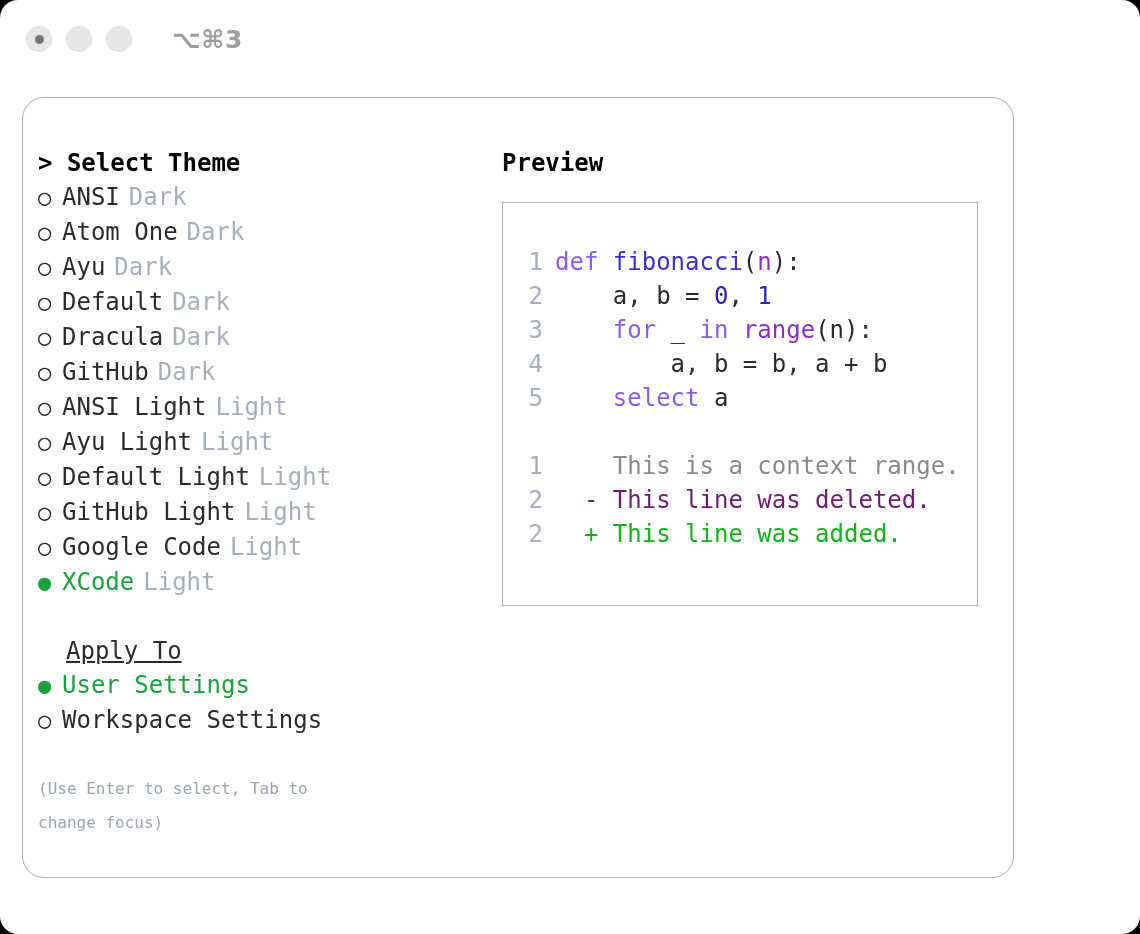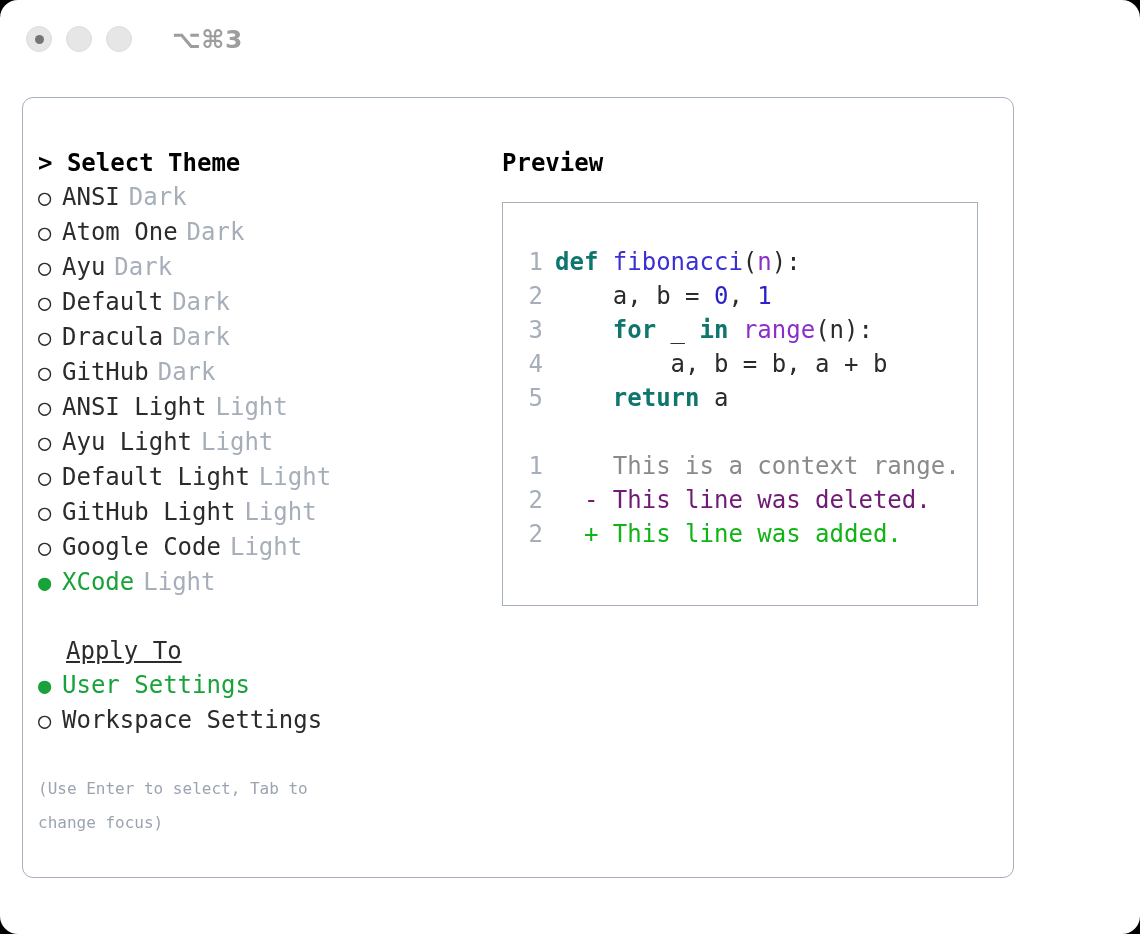--- a/index.html
+++ b/index.html
@@ -66,21 +66,21 @@
   }
 
   
   .card {
     position: absolute;
     left: 22px;
     top: 97px;
     width: 992px;
     height: 781px;
     border: 1px solid #a7b0bd;
-    border-radius: 11px;
+    border-radius: 22px;
     box-sizing: border-box;
     background: #ffffff;
   }
 
   .columns {
     position: absolute;
     left: 0;
     top: 0;
     width: 100%;
     height: 100%;
@@ -165,21 +165,21 @@
     line-height: 34px;
     white-space: pre;
   }
   .lineno {
     flex: 0 0 40px;
     text-align: right;
     color: #a6aeba;
     padding-right: 12px;
   }
   .code-text { color: #2b2b2b; }
-  .kw   { color: #0f766e; font-weight: bold; }
+  .kw   { color: #8b5cf6; }
   .fn   { color: #3b2fd4; }
   .num  { color: #2a21c7; }
   .var  { color: #8b2fc9; }
   .builtin { color: #8b2fc9; }
   .punct { color: #2b2b2b; }
   .blank-line { height: 34px; }
   .diff-ctx { color: #8a8a8a; }
   .diff-del { color: #701a75; }
   .diff-add { color: #11b317; }
 </style>
@@ -233,21 +233,21 @@
       </div>
 
       <div class="right-col">
         <div class="section-head">Preview</div>
         <div class="preview-box">
           <div id="code-block">
               <div class="code-line"><span class="lineno">1</span><span><span class="kw">def </span><span class="fn">fibonacci</span><span class="punct">(</span><span class="var">n</span><span class="punct">):</span></span></div>
               <div class="code-line"><span class="lineno">2</span><span><span class="code-text">    a, b = </span><span class="num">0</span><span class="code-text">, </span><span class="num">1</span></span></div>
               <div class="code-line"><span class="lineno">3</span><span><span class="code-text">    </span><span class="kw">for</span><span class="code-text"> _ </span><span class="kw">in</span><span class="code-text"> </span><span class="builtin">range</span><span class="punct">(n):</span></span></div>
               <div class="code-line"><span class="lineno">4</span><span><span class="code-text">        a, b = b, a + b</span></span></div>
-              <div class="code-line"><span class="lineno">5</span><span><span class="code-text">    </span><span class="kw">return</span><span class="code-text"> a</span></span></div>
+              <div class="code-line"><span class="lineno">5</span><span><span class="code-text">    </span><span class="kw">select</span><span class="code-text"> a</span></span></div>
             </div>
           <div class="blank-line"></div>
           <div id="diff-block">
               <div class="code-line"><span class="lineno">1</span><span class="diff-ctx">    This is a context range.</span></div>
               <div class="code-line"><span class="lineno">2</span><span class="diff-del">  - This line was deleted.</span></div>
               <div class="code-line"><span class="lineno">2</span><span class="diff-add">  + This line was added.</span></div>
             </div>
         </div>
       </div>
 

